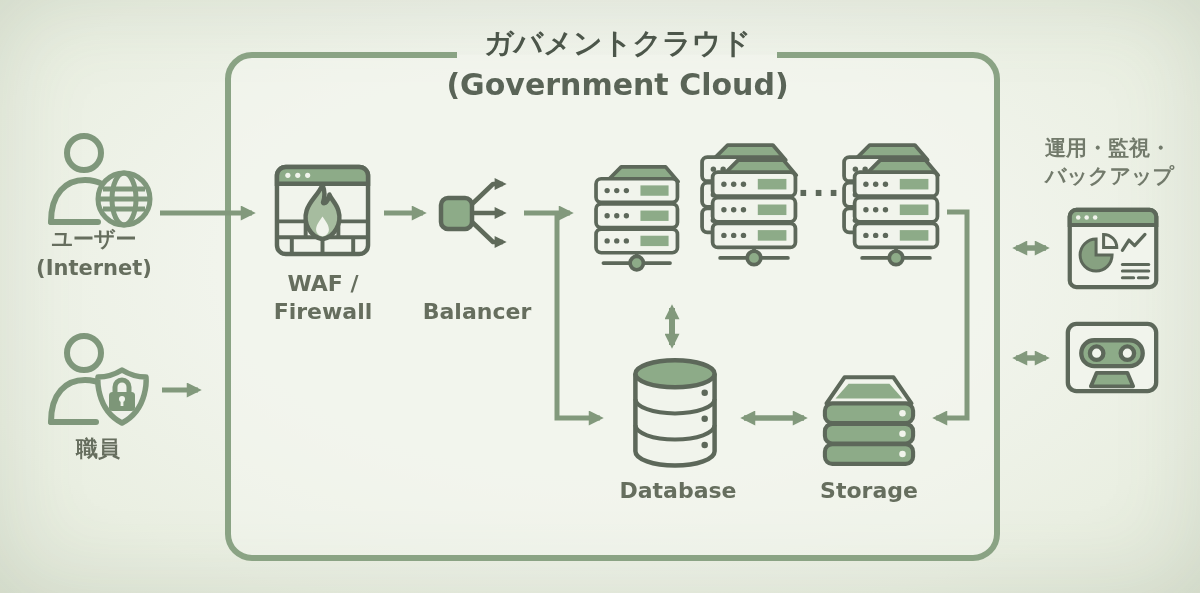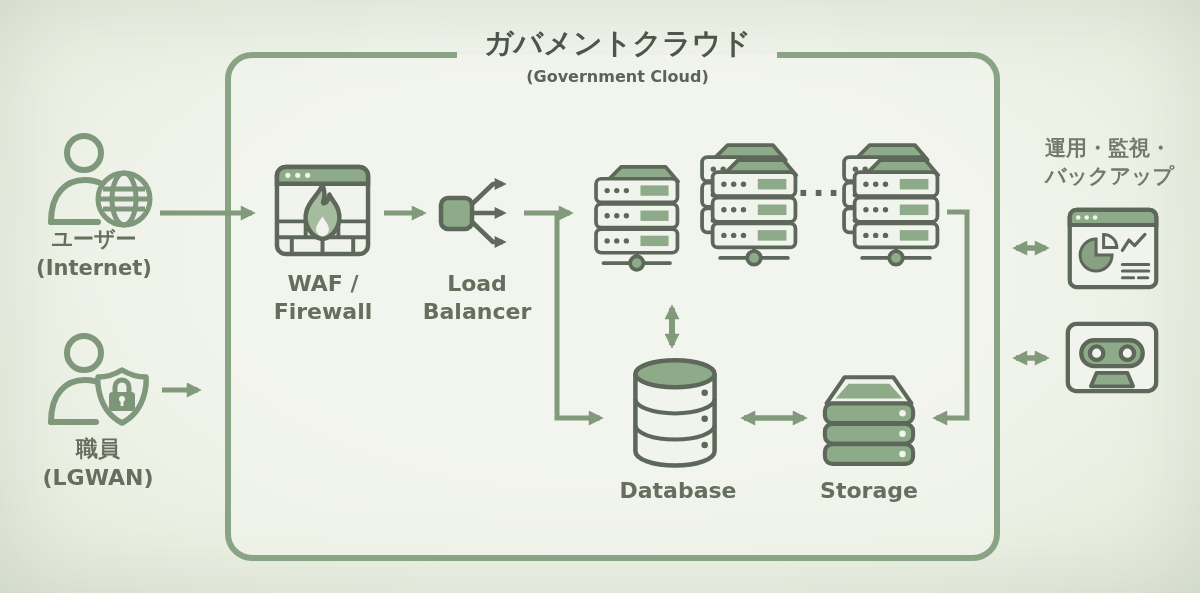--- a/index.html
+++ b/index.html
@@ -9,21 +9,21 @@
     font-family:"DejaVu Sans","Liberation Sans",sans-serif;
     box-shadow:inset 0 0 90px rgba(90,110,85,.14);
   }
   .abs{position:absolute;}
   .lbl{
     position:absolute;text-align:center;font-weight:bold;color:#666e5e;
     line-height:1.1;white-space:nowrap;
   }
   .lbl.left{text-align:left;}
   #title-jp{left:420px;top:28px;width:395px;font-size:29px;color:#4c564a;background:transparent;}
-  #title-en{left:420px;top:68px;width:395px;font-size:16px;color:#5a6457;}
+  #title-en{left:420px;top:68px;width:395px;font-size:30px;color:#5a6457;}
   
   #ellipsis{left:794px;top:163px;width:52px;font-size:32px;letter-spacing:3px;
     color:#5d685a;line-height:44px;height:44px;}
   svg{display:block;}
   .overlay{position:absolute;left:0;top:0;}
 </style>
 </head>
 <body>
 
 <div id="stage">
@@ -122,21 +122,20 @@
       <path d="M9,92 C9,63 24,50 43,50 C57,50 67,57 72,66"></path>
       <path d="M9,92 H54"></path>
     </g>
     <path d="M80,40 C88,45 96,47 104,47 C104,47 107,79 80,93 C53,79 56,47 56,47 C64,47 72,45 80,40 Z" fill="#eef1e9" stroke="#7f977b" stroke-width="5.5" stroke-linejoin="round"></path>
     <path d="M73,63 V57 a7,7 0 0 1 14,0 V63" fill="none" stroke="#7d9678" stroke-width="5"></path>
     <rect x="67" y="62" width="26" height="19" rx="3.5" fill="#7d9678"></rect>
     <circle cx="80" cy="69" r="3" fill="#f1f4ec"></circle>
     <rect x="78.6" y="70" width="2.8" height="6" fill="#f1f4ec"></rect>
   </svg>
   <div class="lbl" style="left:37px;top:437px;width:122px;font-size:22px">職員</div>
-  <div class="lbl" style="left:37px;top:466px;width:122px;font-size:22px">(LGWAN)</div>
 
   <svg class="abs" style="left:273px;top:161px" width="99" height="99" viewBox="0 0 100 100">
     <rect x="4" y="6" width="92" height="88" rx="9" fill="#f1f4ec" stroke="#5d685a" stroke-width="4.5"></rect>
     <path d="M4,23 V15 a9,9 0 0 1 9,-9 H87 a9,9 0 0 1 9,9 V23 Z" fill="#8dab88" stroke="#5d685a" stroke-width="4.5"></path>
     <circle cx="15" cy="14.5" r="2.6" fill="#f1f4ec"></circle>
       <circle cx="25" cy="14.5" r="2.6" fill="#f1f4ec"></circle>
     <circle cx="35" cy="14.5" r="2.6" fill="#f1f4ec"></circle>
     <g stroke="#5d685a" stroke-width="4" fill="none">
       <line x1="5" y1="61" x2="95" y2="61"></line>
       <line x1="5" y1="77" x2="95" y2="77"></line>
@@ -145,21 +144,20 @@
       <line x1="19" y1="77" x2="19" y2="93"></line>
         <line x1="50" y1="77" x2="50" y2="93"></line>
         <line x1="81" y1="77" x2="81" y2="93"></line>
     </g>
     <path d="M50,24 C46,34 37,40 34,50 C30,63 38,77 50,79 C62,77 70,63 66,50 C64,43 59,39 57,34 C56,41 52,44 50.5,42 C53,35 52,29 50,24 Z" fill="#a6bc9f" stroke="#5d685a" stroke-width="4.5" stroke-linejoin="round"></path>
     <path d="M50,56 C45.5,62.5 43.5,65.5 43.5,69.5 a6.5,6.5 0 0 0 13,0 C56.5,65.5 54.5,62.5 50,56 Z" fill="#f1f4ec"></path>
   </svg>
   <div class="lbl" style="left:263px;top:272px;width:120px;font-size:22px">WAF /</div>
   <div class="lbl" style="left:263px;top:300px;width:120px;font-size:22px">Firewall</div>
 
-  <div class="lbl" style="left:417px;top:272px;width:120px;font-size:22px">Load</div>
   <div class="lbl" style="left:417px;top:300px;width:120px;font-size:22px">Balancer</div>
 
   <svg class="abs" style="left:590px;top:158px" width="92" height="114" viewBox="0 0 124 154">
     <use href="#srv-full" transform="translate(2,2)"></use>
   </svg>
   <svg class="abs" style="left:696px;top:136px" width="104" height="131" viewBox="0 0 138 174">
     <use href="#srv-body" transform="translate(2,2)"></use>
     <use href="#srv-full" transform="translate(16,22)"></use>
   </svg>
   <div class="lbl" id="ellipsis">...</div>

